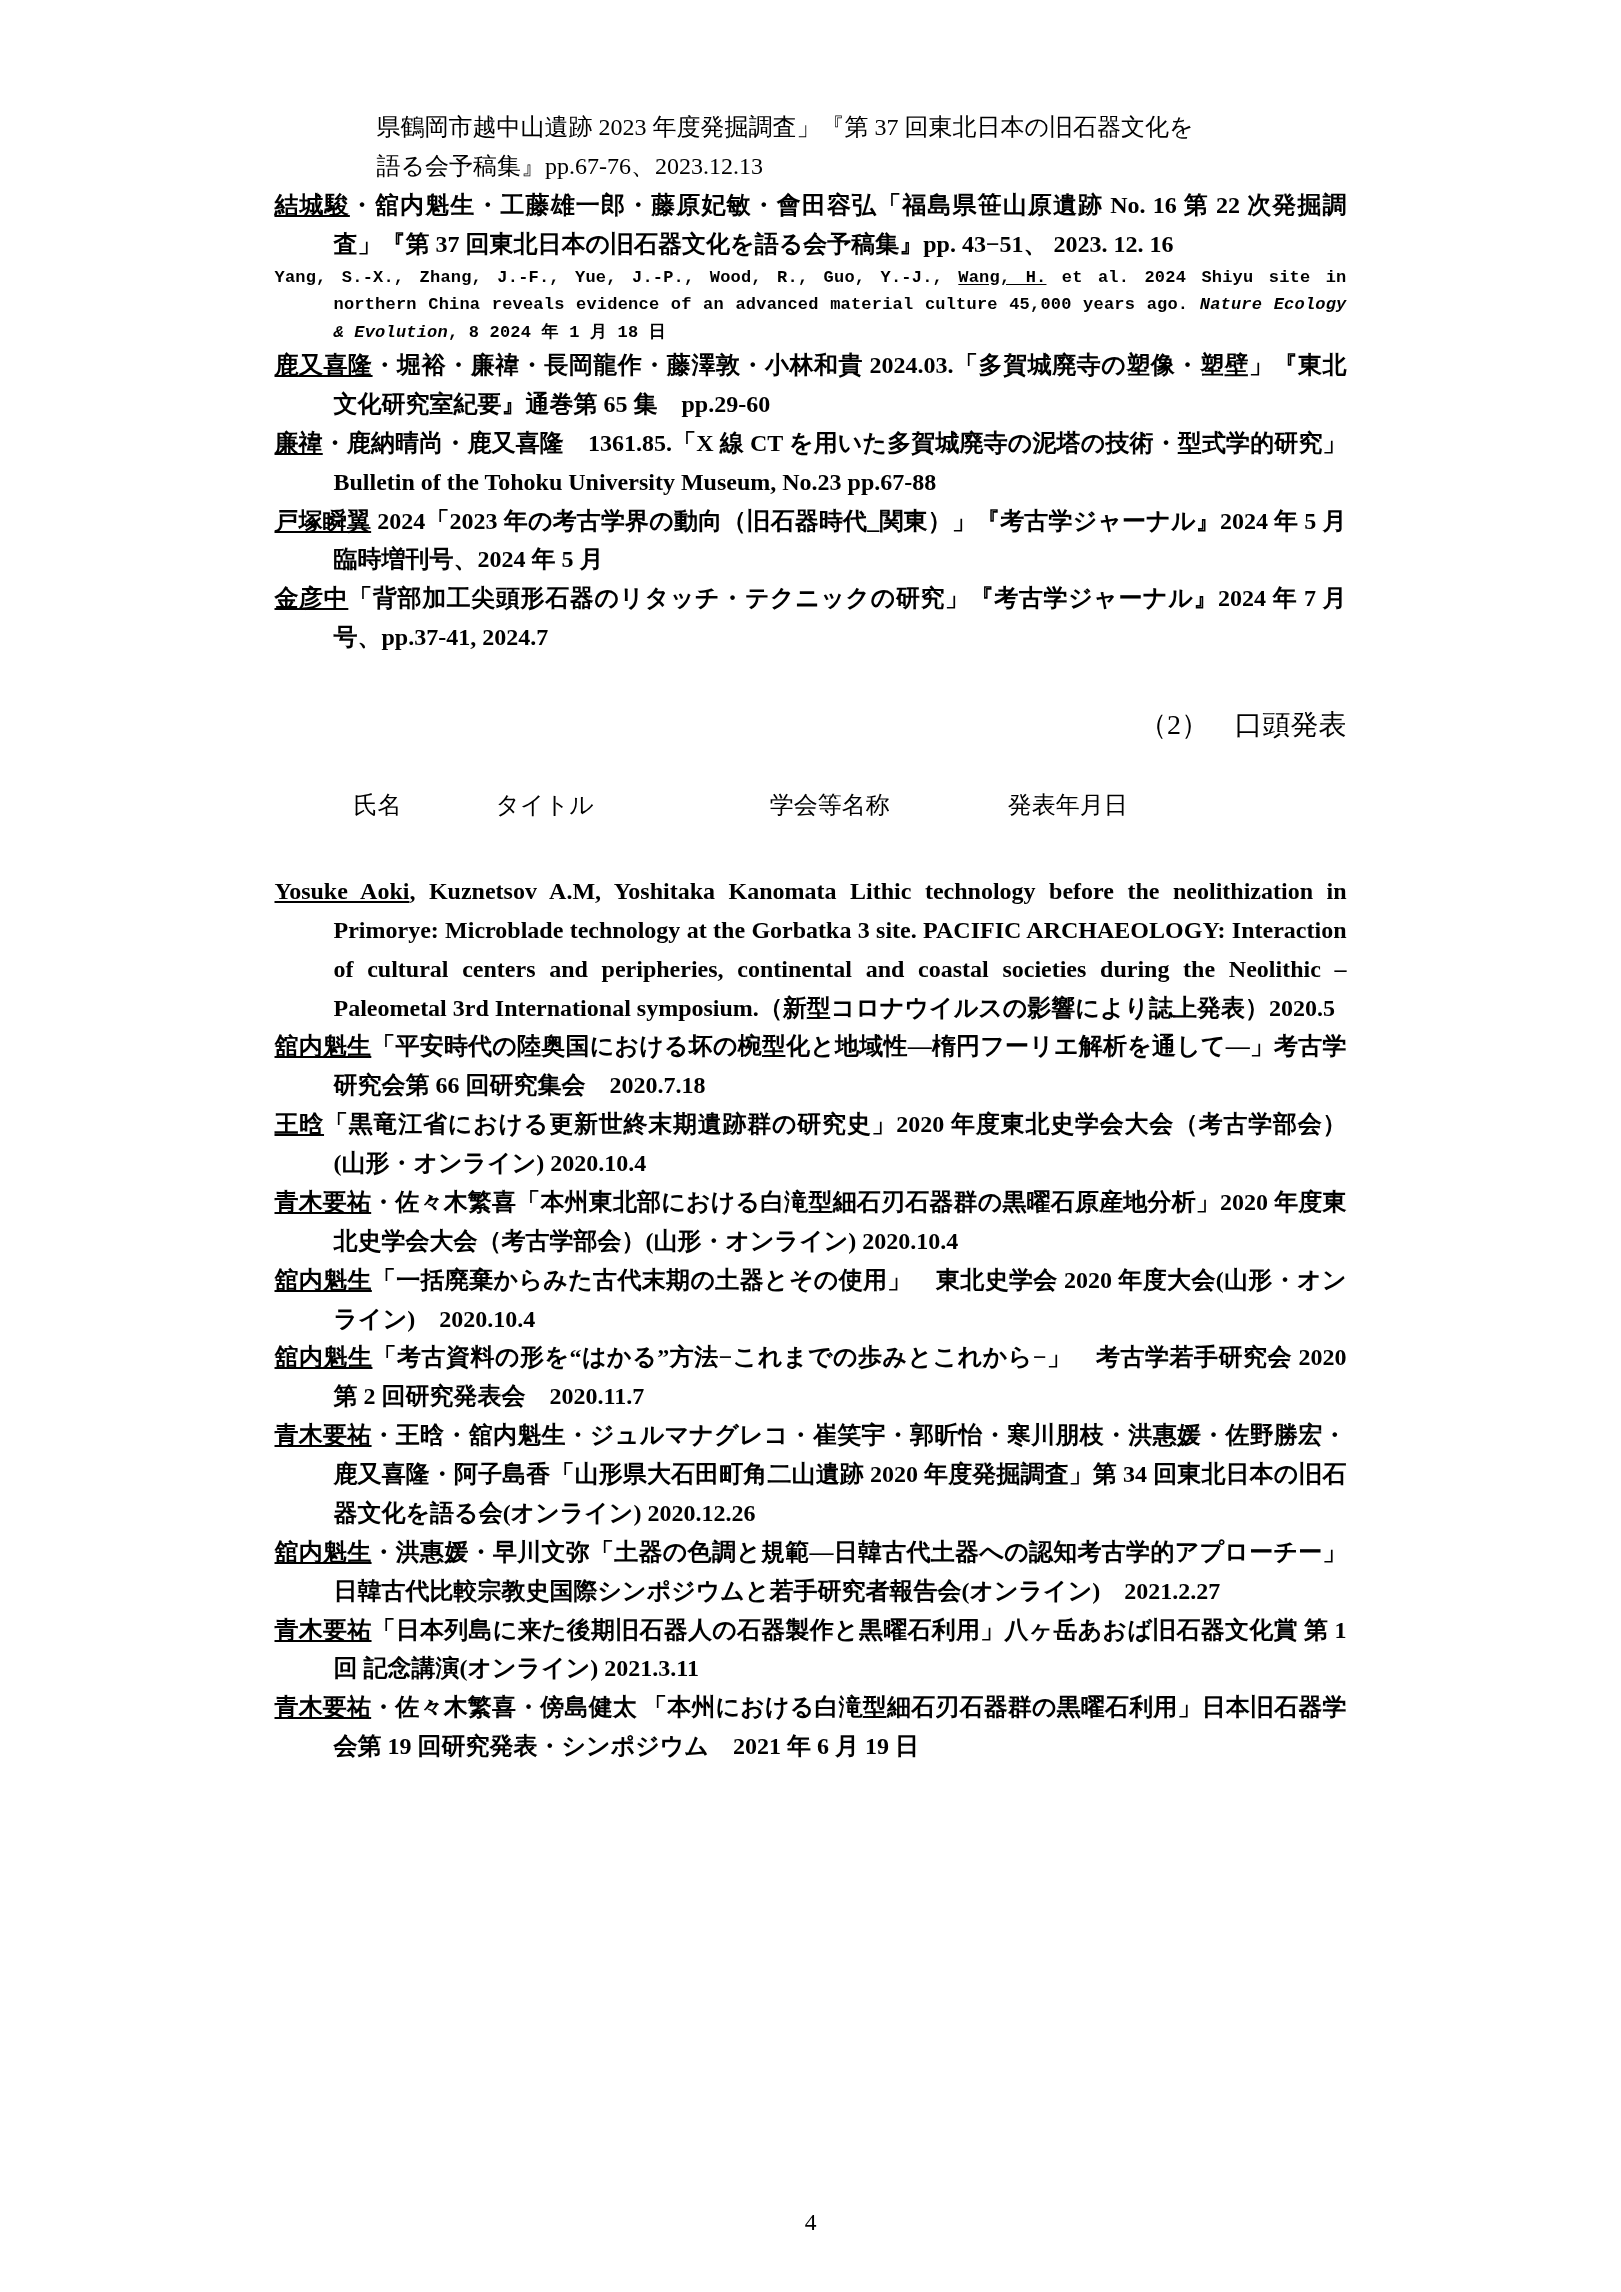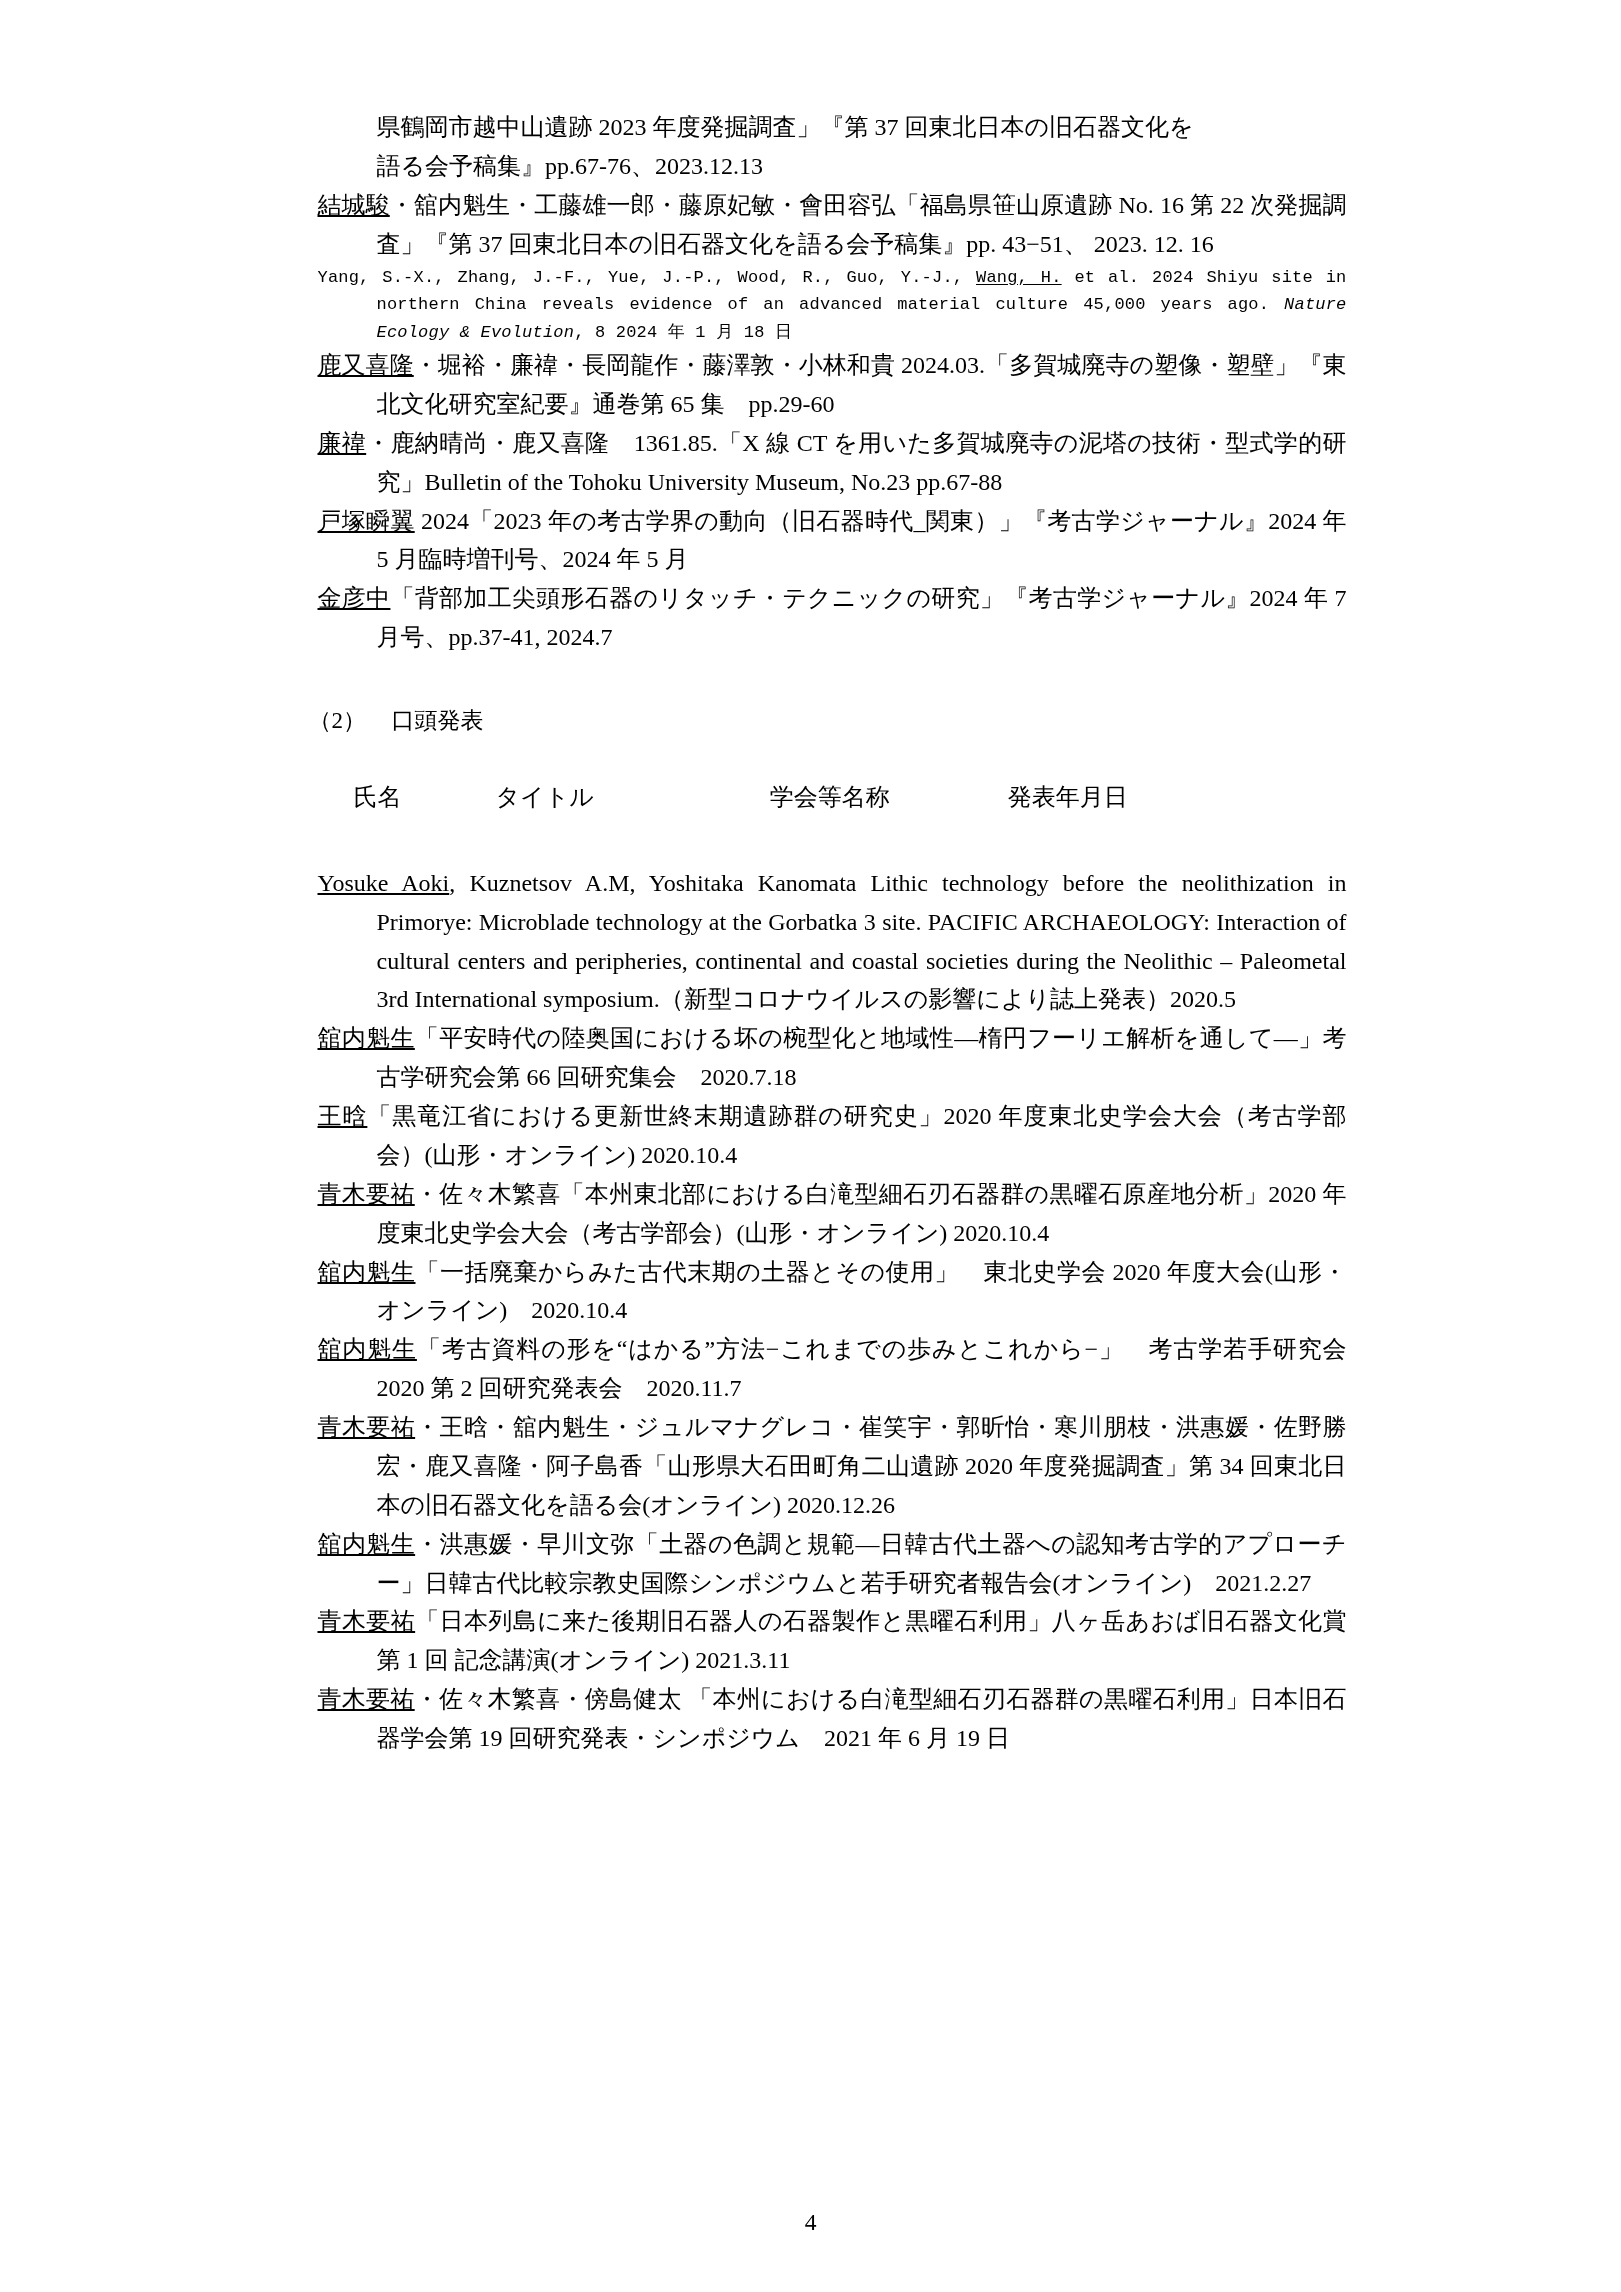--- a/index.html
+++ b/index.html
@@ -26,23 +26,23 @@
     line-height: 1.62;
   }
   
   .entry {
     margin: 0 0 0 0;
     padding: 0;
     text-align: justify;
     text-justify: inter-ideograph;
   }
   .entry.hang {
-    margin-left: 43px;
     text-indent: 0px;
     padding-left: 59px;
+    font-weight: bold;
   }
   .entry.hang > .lead {
     margin-left: -59px;
   }
   .mono {
     font-family: "Liberation Mono", "DejaVu Sans Mono", monospace;
     font-size: 17px;
     letter-spacing: 0.2px;
   }
   .u {
@@ -53,21 +53,22 @@
     font-style: italic;
   }
   .spacer-lg {
     height: 45px;
   }
   .spacer-sm {
     height: 7.8px;
   }
   .section-head {
     margin-left: 34px;
-    font-size: 23px;
+    font-size: 28px;
+    text-align: right;
   }
   .col-head {
     margin-left: 43px;
     font-size: 24px;
     white-space: pre;
   }
   .pagenum {
     position: absolute;
     bottom: 57px;
     left: 0;

